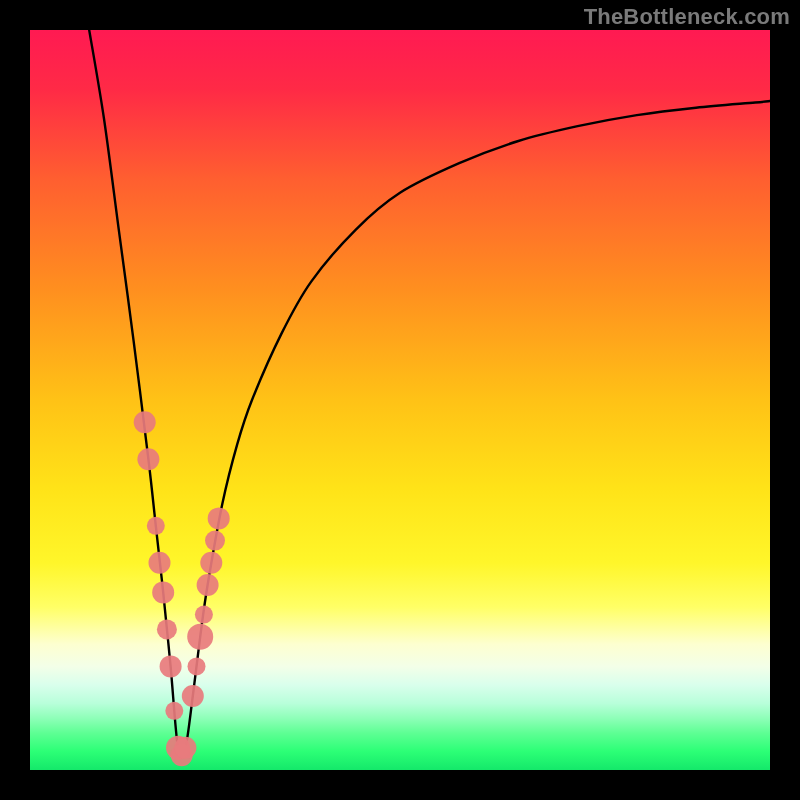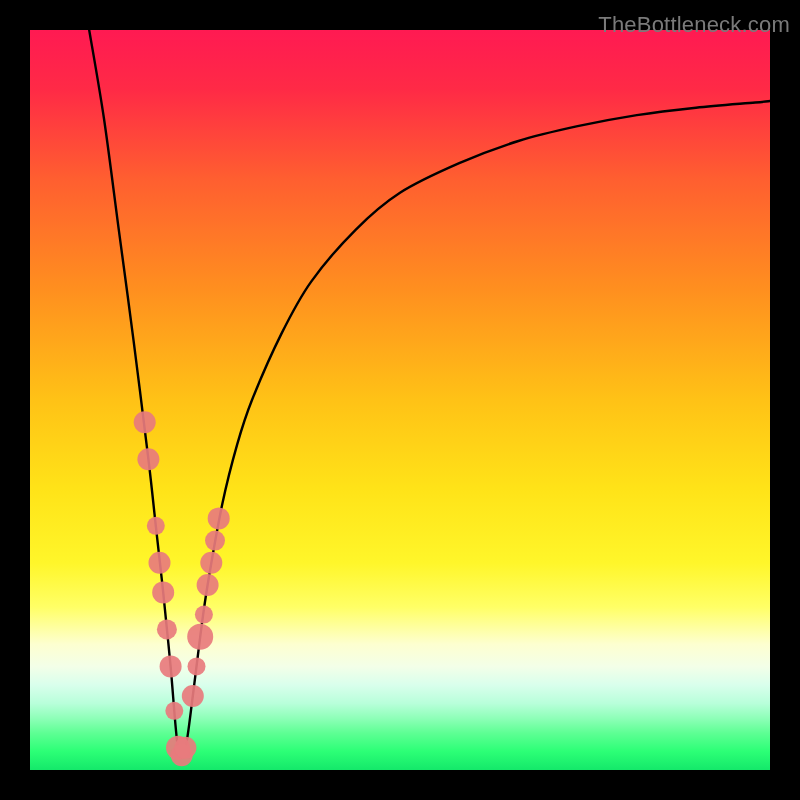--- a/index.html
+++ b/index.html
@@ -20,25 +20,25 @@
   .plot {
     position: absolute;
     left: 30px;
     top: 30px;
     width: 740px;
     height: 740px;
     overflow: hidden;
   }
   .watermark {
     position: absolute;
-    top: 12px;
+    top: 4px;
     right: 10px;
     color: #7a7a7a;
     font-size: 22px;
-    font-weight: 400;
+    font-weight: 700;
     letter-spacing: 0.2px;
     z-index: 20;
   }
   svg { display: block; }
 </style>
 </head>
 <body>
 
 <div class="outer">
   <div class="watermark">TheBottleneck.com</div>

